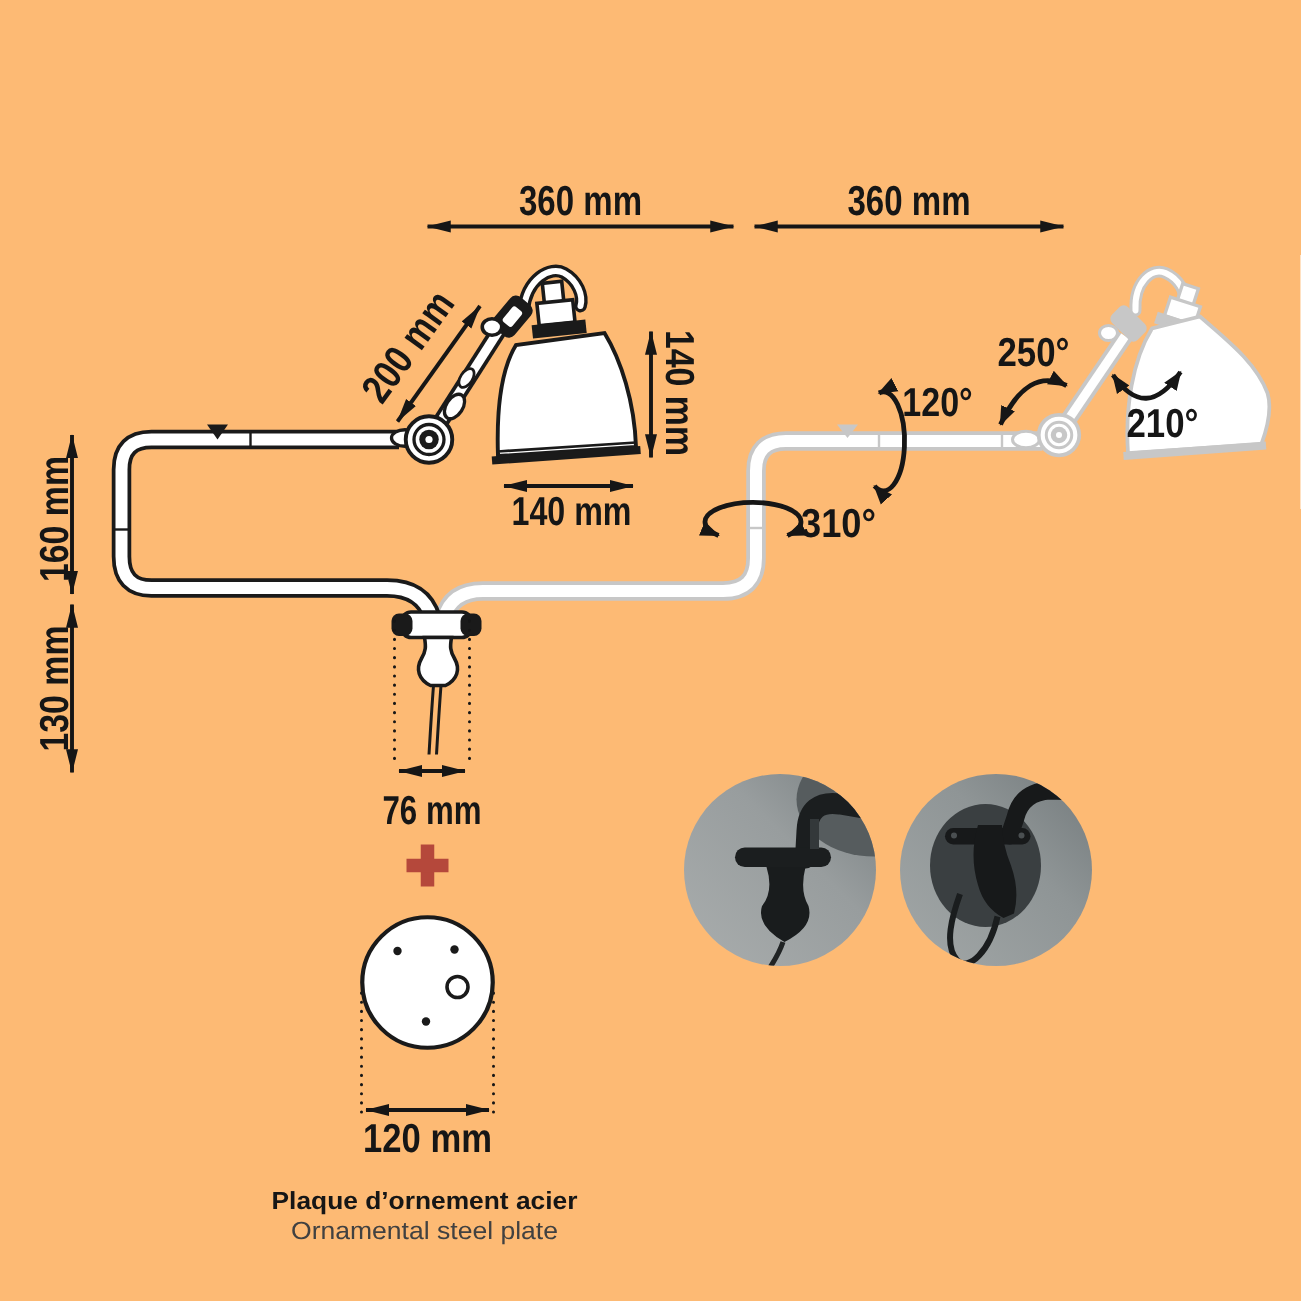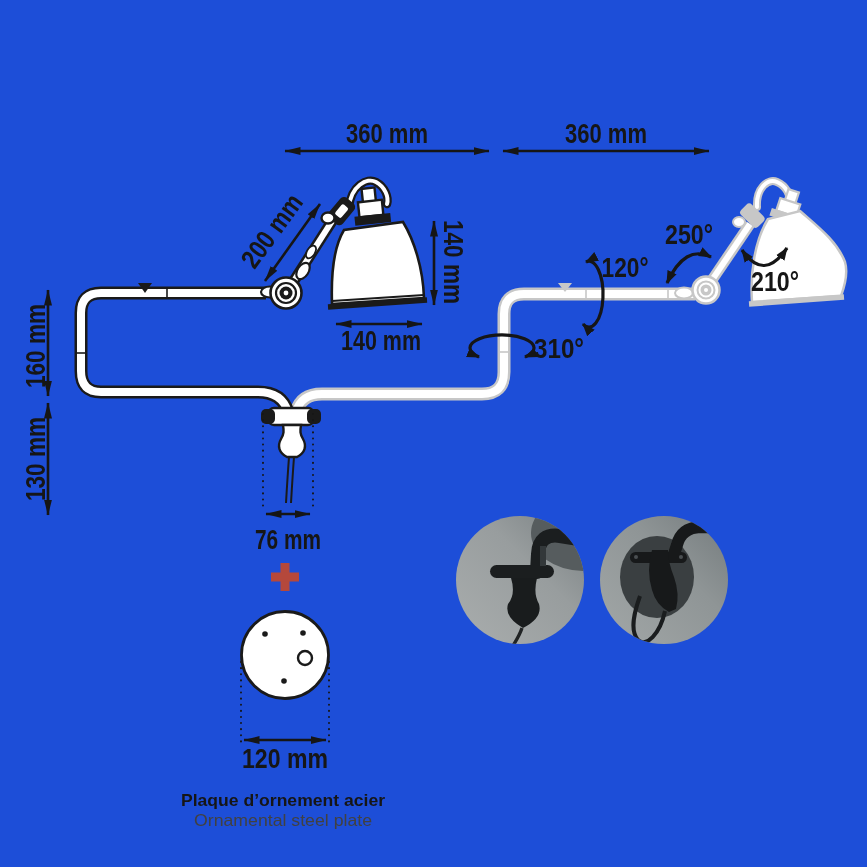--- a/index.html
+++ b/index.html
@@ -1,16 +1,16 @@
 <!DOCTYPE html>
 <html><head>
 <meta charset="utf-8">
 <style>
   html,body{margin:0;padding:0;background:#ffffff;}
-  .stage{position:relative;width:867px;height:867px;background:#1d4ed8;overflow:hidden;
+  .stage{position:relative;width:867px;height:867px;background:#fdba74;overflow:hidden;
          font-family:"Liberation Sans",sans-serif;}
   svg{display:block;}
   text{font-family:"Liberation Sans","DejaVu Sans",sans-serif;font-weight:bold;fill:#161616;}
   .cap-en{font-weight:normal;fill:#414141;}
 </style>
 </head>
 <body>
 
 <div class="stage">
 <svg width="867" height="867" viewBox="0 0 867 867">

